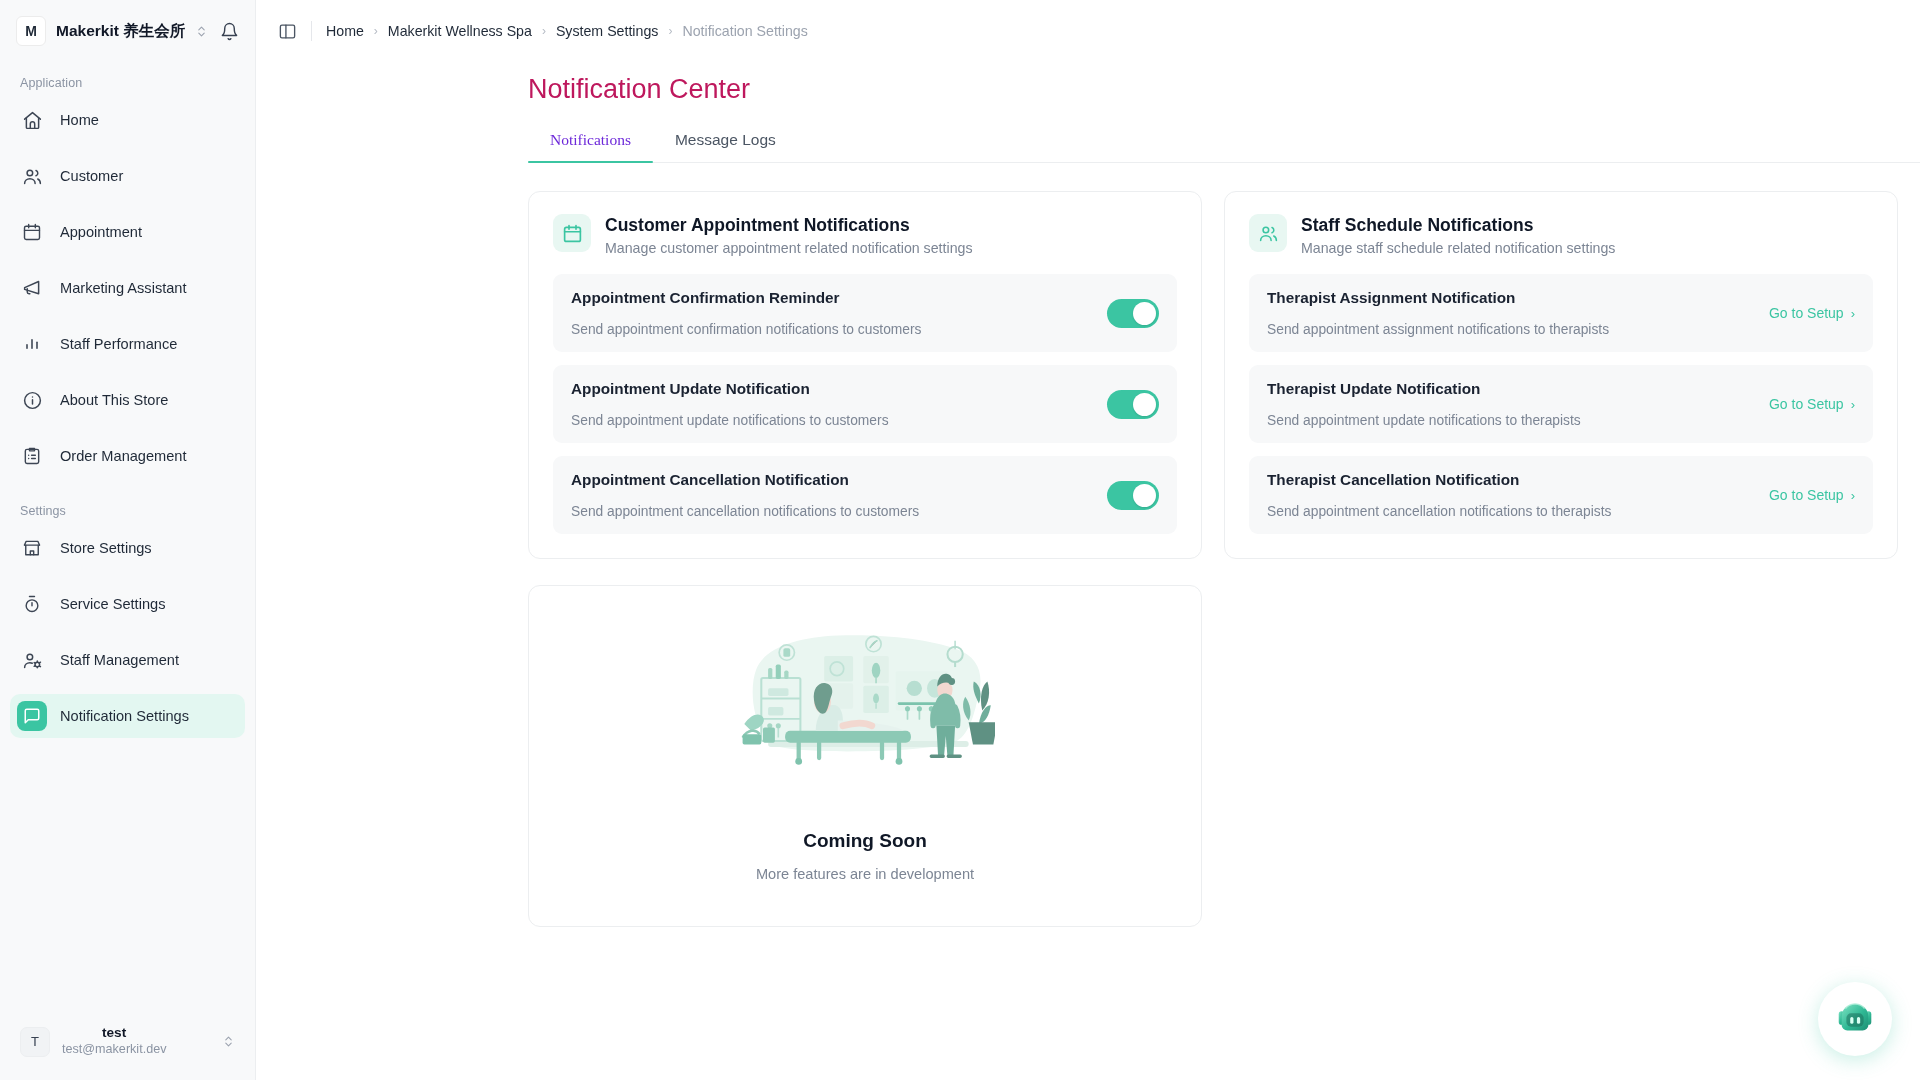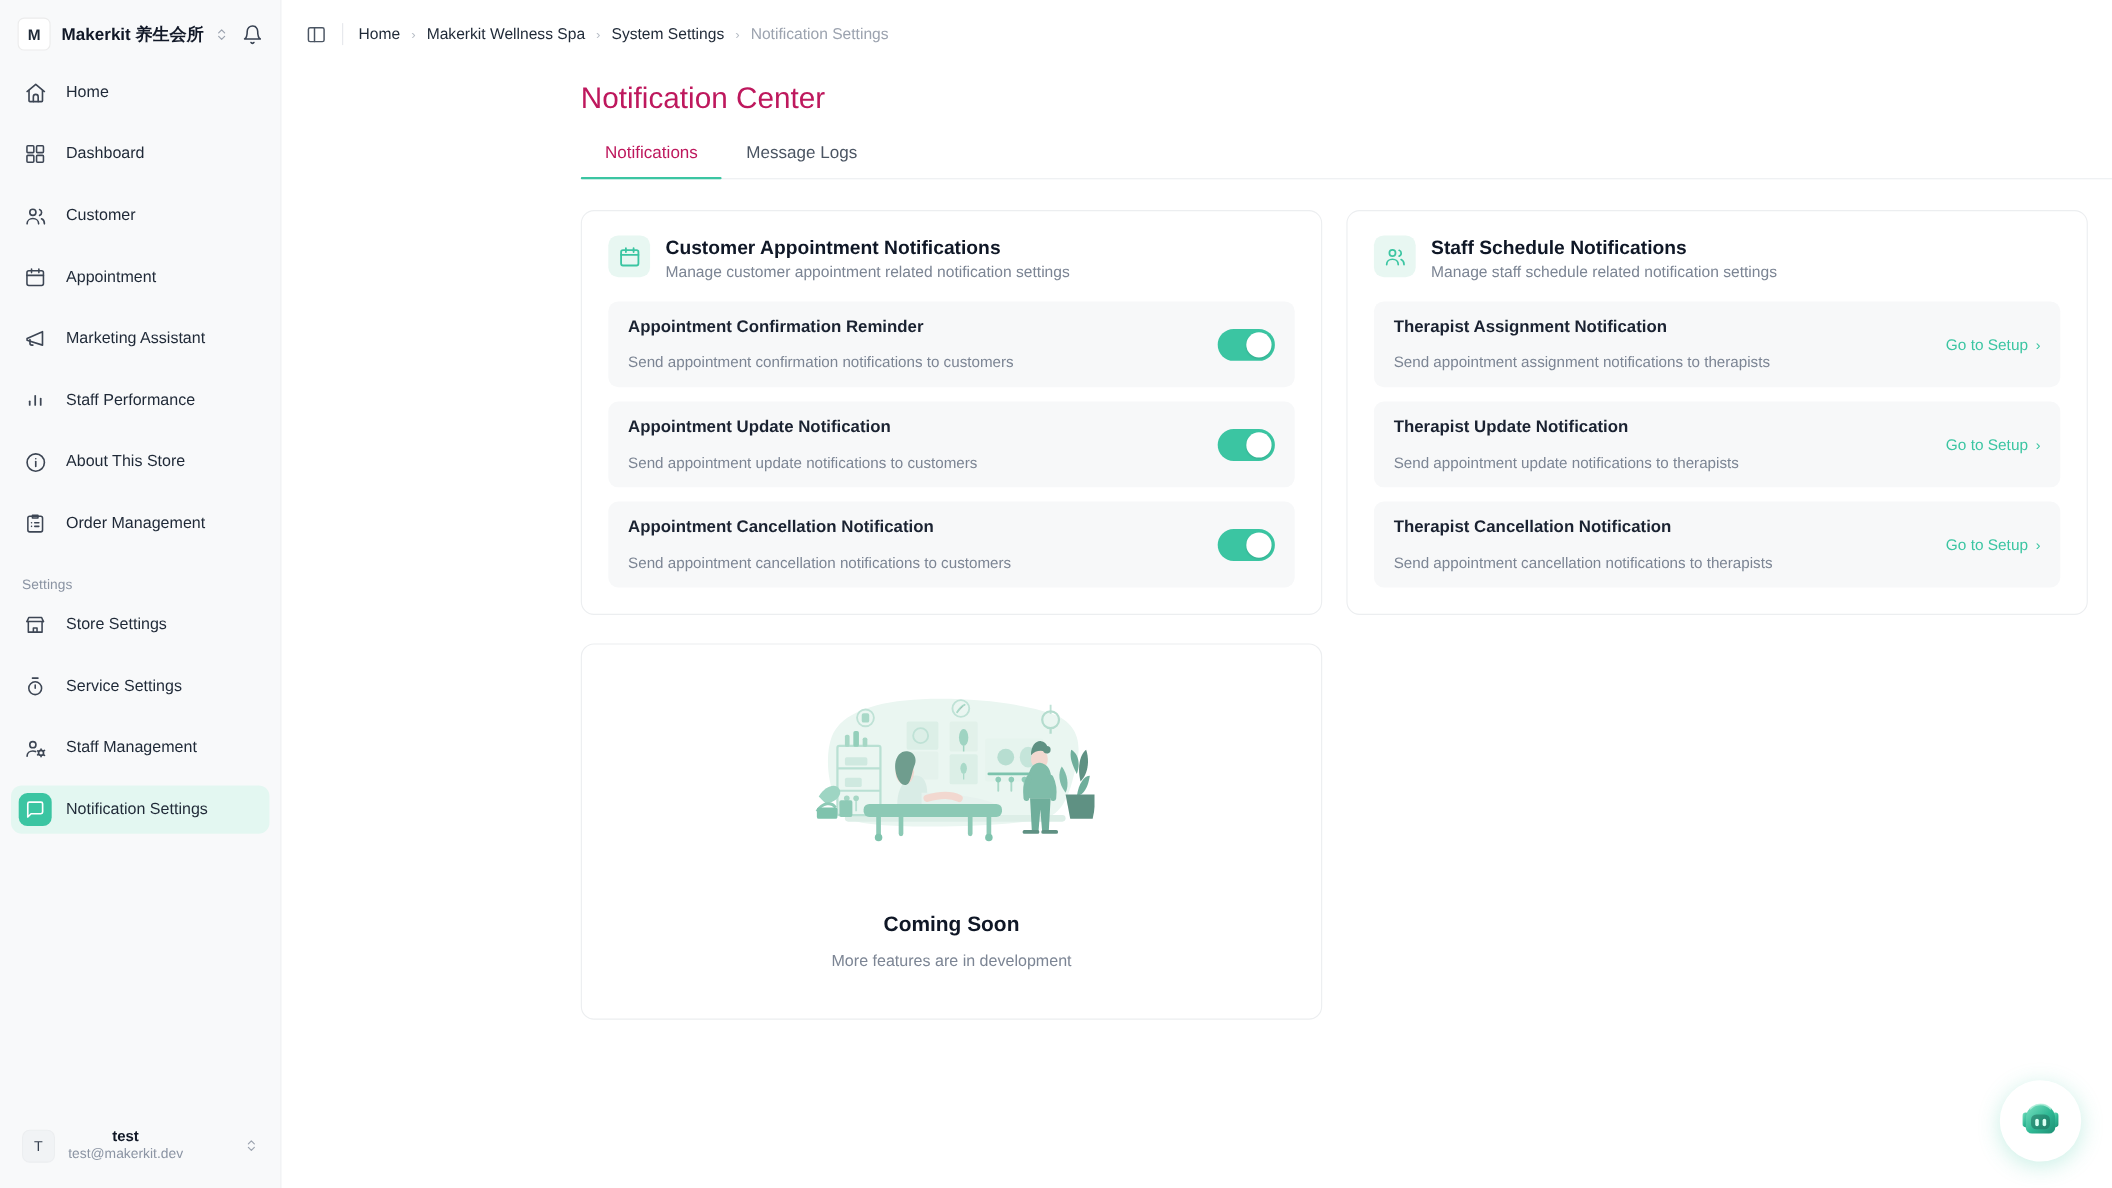--- a/index.html
+++ b/index.html
@@ -100,21 +100,21 @@
   .tabs {
     margin: 26px 0 0 272px;
     width: calc(1920px - 272px - 16px);
     border-bottom: 1px solid #eceef0;
     display: flex; align-items: flex-end; gap: 0;
   }
   .tab {
     font-size: 15.5px; color: #4b5563; padding: 0 22px 13px 22px;
     cursor: pointer; position: relative;
   }
-  .tab.active { color: #be185d; font-weight: 400; }
+  .tab.active { color: #6d28d9; font-weight: 400; font-family: Liberation Serif, serif; }
   .tab.active::after {
     content: ""; position: absolute; left: 0; right: 0; bottom: -1px;
     height: 2.5px; background: #3bc5a2; border-radius: 2px;
   }
 
   .content {
     padding: 28px 22px 0 272px;
     display: grid; grid-template-columns: 1fr 1fr; gap: 22px;
     align-items: start;
   }
@@ -197,41 +197,31 @@
           </svg>
       </span>
       <span class="sb-bell">
         <svg width="19" height="19" viewBox="0 0 24 24" fill="none" stroke="currentColor" stroke-width="1.8" stroke-linecap="round" stroke-linejoin="round">
             <path d="M6 8a6 6 0 0 1 12 0c0 7 3 9 3 9H3s3-2 3-9"></path>
             <path d="M10.3 21a1.94 1.94 0 0 0 3.4 0"></path>
           </svg>
       </span>
     </div>
 
+    <div class="sb-section">Application</div>
     <nav class="sb-nav">
       <div class="sb-item">
         <span class="ic">
             <svg width="21" height="21" viewBox="0 0 24 24" fill="none" stroke="currentColor" stroke-width="1.7" stroke-linecap="round" stroke-linejoin="round">
               <path d="M3 10.5 12 3l9 7.5"></path>
               <path d="M5 9.5V20a1 1 0 0 0 1 1h12a1 1 0 0 0 1-1V9.5"></path>
               <path d="M9.5 21v-5a2.5 2.5 0 0 1 5 0v5"></path>
             </svg>
           </span>
         <span class="lbl">Home</span>
-      </div>
-      <div class="sb-item">
-        <span class="ic">
-            <svg width="20" height="20" viewBox="0 0 24 24" fill="none" stroke="currentColor" stroke-width="1.7">
-              <rect x="3" y="3" width="7.5" height="7.5" rx="1"></rect>
-              <rect x="13.5" y="3" width="7.5" height="7.5" rx="1"></rect>
-              <rect x="3" y="13.5" width="7.5" height="7.5" rx="1"></rect>
-              <rect x="13.5" y="13.5" width="7.5" height="7.5" rx="1"></rect>
-            </svg>
-          </span>
-        <span class="lbl">Dashboard</span>
       </div>
       <div class="sb-item">
         <span class="ic">
             <svg width="21" height="21" viewBox="0 0 24 24" fill="none" stroke="currentColor" stroke-width="1.7" stroke-linecap="round" stroke-linejoin="round">
               <circle cx="9" cy="8" r="3.2"></circle>
               <path d="M3 20c0-3.3 2.7-5.5 6-5.5s6 2.2 6 5.5"></path>
               <path d="M16 5.2a3.2 3.2 0 0 1 0 6"></path>
               <path d="M18 14.8c2 .8 3 2.6 3 5.2"></path>
             </svg>
           </span>

